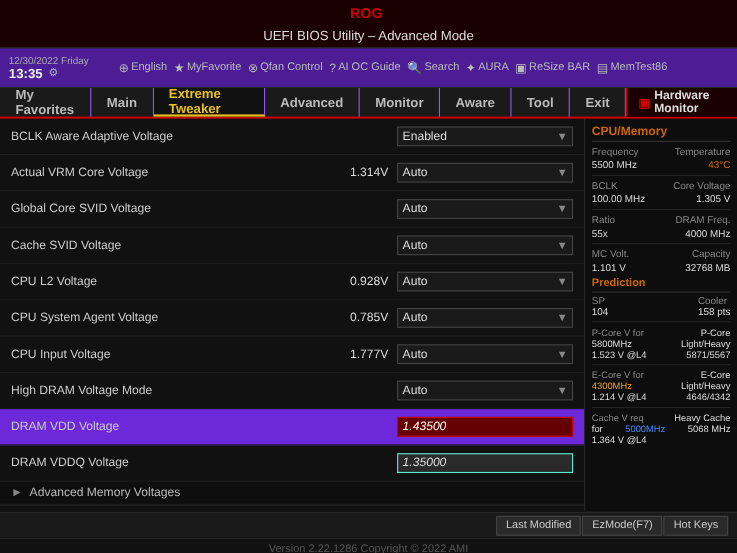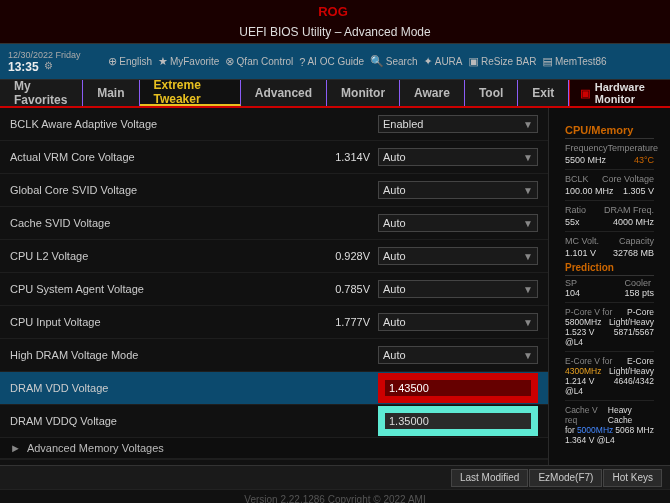--- a/index.html
+++ b/index.html
@@ -29,21 +29,21 @@
       font-size: 13px;
       margin-right: 4px;
     }
     .title-bar .title-text {
       color: #ddd;
       font-size: 12px;
     }
 
     
     .info-bar {
-      background: #0c4a6e;
+      background: #4c1d95;
       display: flex;
       align-items: center;
       padding: 2px 8px;
       gap: 0;
       border-bottom: 1px solid #2a2a2a;
       height: 36px;
     }
     .datetime {
       display: flex;
       flex-direction: column;
@@ -133,21 +133,21 @@
 
     
     .volt-row {
       display: flex;
       align-items: center;
       padding: 16px 10px;
       height: 28px;
       border-bottom: 1px solid #1e1e1e;
     }
     .volt-row.highlighted {
-      background: #0c4a6e;
+      background: #6d28d9;
       justify-content: flex-end;
     }
     .volt-label {
       flex: 1;
       color: #ccc;
       font-size: 11px;
     }
     .volt-value {
       color: #ddd;
       font-size: 11px;
@@ -163,24 +163,25 @@
       font-size: 11px;
       padding: 2px 4px;
       display: flex;
       align-items: center;
       justify-content: space-between;
       cursor: pointer;
     }
     .volt-input {
       width: 160px;
       background: #2a2a2a;
-      border: 7px solid #5eead4;
+      border: 1px solid #5eead4;
       color: #ddd;
       font-size: 11px;
       padding: 2px 4px;
+      font-style: italic;
     }
     .volt-input.highlighted-input {
       background: #660000;
       border-color: #cc0000;
       color: #fff;
     }
     .dropdown-arrow { color: #888; font-size: 10px; }
 
     
     .section-header {
@@ -214,24 +215,24 @@
       width: 18px;
       height: 18px;
       display: flex;
       align-items: center;
       justify-content: center;
       flex-shrink: 0;
     }
 
     
     .right-panel {
-      width: 122px;
+      width: 139px;
       background: #0d0d0d;
       border-left: 1px solid #2a2a2a;
-      padding: 16px;
+      padding: 6px;
       overflow: hidden;
     }
     .hw-section-title {
       color: #cc6600;
       font-size: 11px;
       font-weight: bold;
       margin-bottom: 4px;
       border-bottom: 1px solid #333;
       padding-bottom: 2px;
     }

